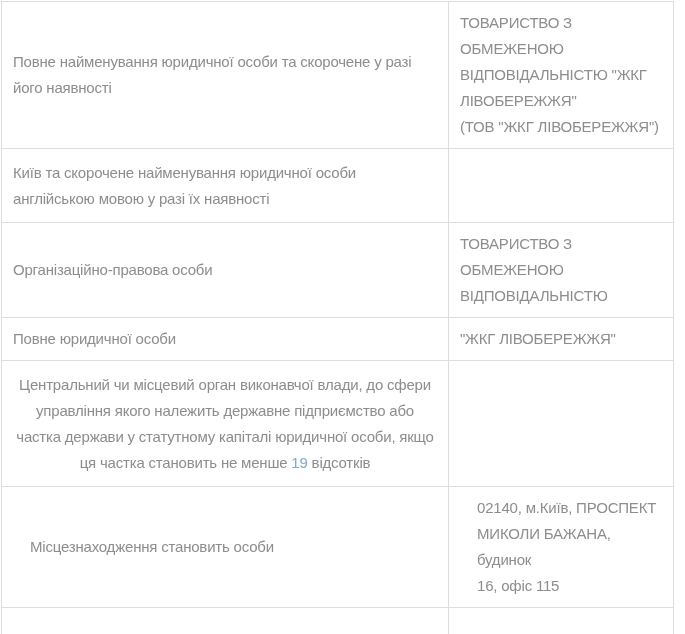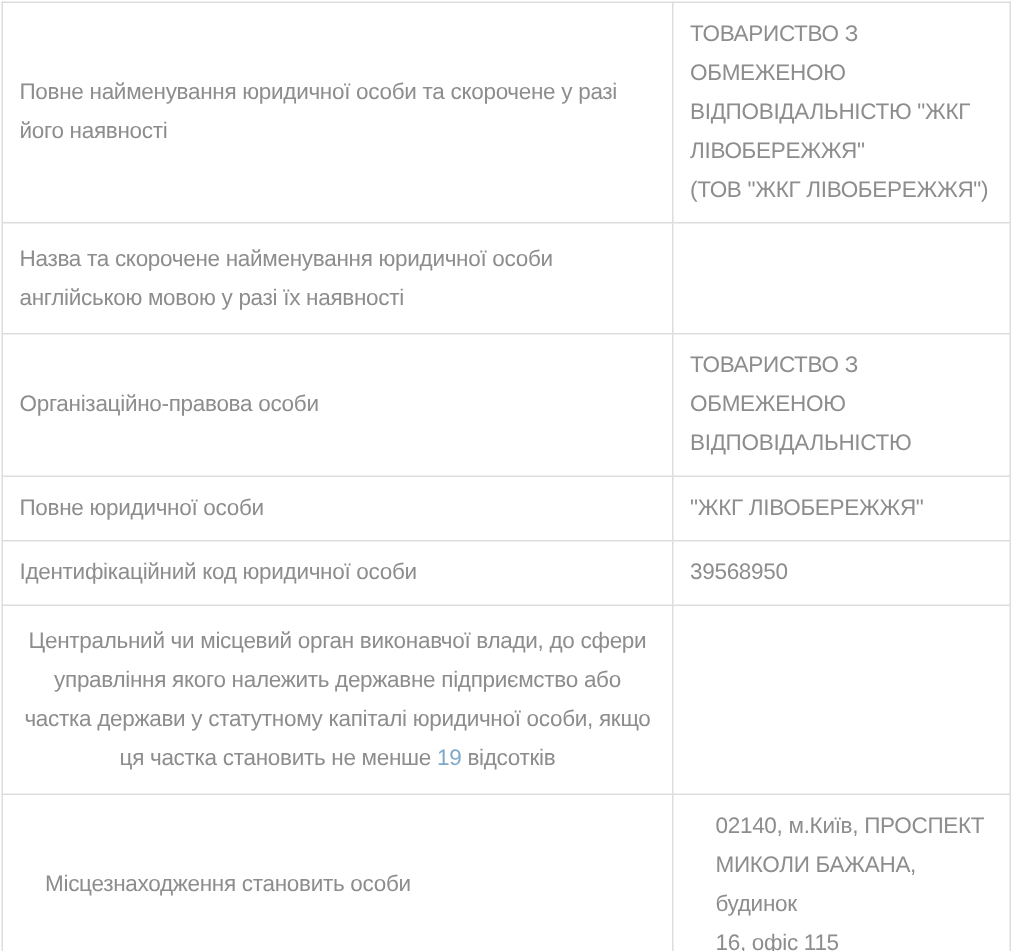--- a/index.html
+++ b/index.html
@@ -67,37 +67,33 @@
       <tr class="r1">
         <td>Повне найменування юридичної особи та скорочене у разі
 його наявності</td>
         <td>ТОВАРИСТВО З
 ОБМЕЖЕНОЮ
 ВІДПОВІДАЛЬНІСТЮ "ЖКГ
 ЛІВОБЕРЕЖЖЯ"
 (ТОВ "ЖКГ ЛІВОБЕРЕЖЖЯ")</td>
       </tr>
       <tr class="r2">
-        <td>Назва та скорочене найменування юридичної особи
+        <td>Київ та скорочене найменування юридичної особи
 англійською мовою у разі їх наявності</td>
         <td></td>
       </tr>
       <tr class="r3">
         <td>Організаційно-правова особи</td>
         <td>ТОВАРИСТВО З
 ОБМЕЖЕНОЮ
 ВІДПОВІДАЛЬНІСТЮ</td>
       </tr>
       <tr class="r4">
         <td>Повне юридичної особи</td>
         <td>"ЖКГ ЛІВОБЕРЕЖЖЯ"</td>
-      </tr>
-      <tr class="r5">
-        <td>Ідентифікаційний код юридичної особи</td>
-        <td>39568950</td>
       </tr>
       <tr class="r6">
         <td><span>Центральний чи місцевий орган виконавчої влади, до сфери
 управління якого належить державне підприємство або
 частка держави у статутному капіталі юридичної особи, якщо
 ця частка становить не менше </span><span class="hl">19</span><span> відсотків</span></td>
         <td></td>
       </tr>
       <tr class="r7">
         <td>Місцезнаходження становить особи</td>

